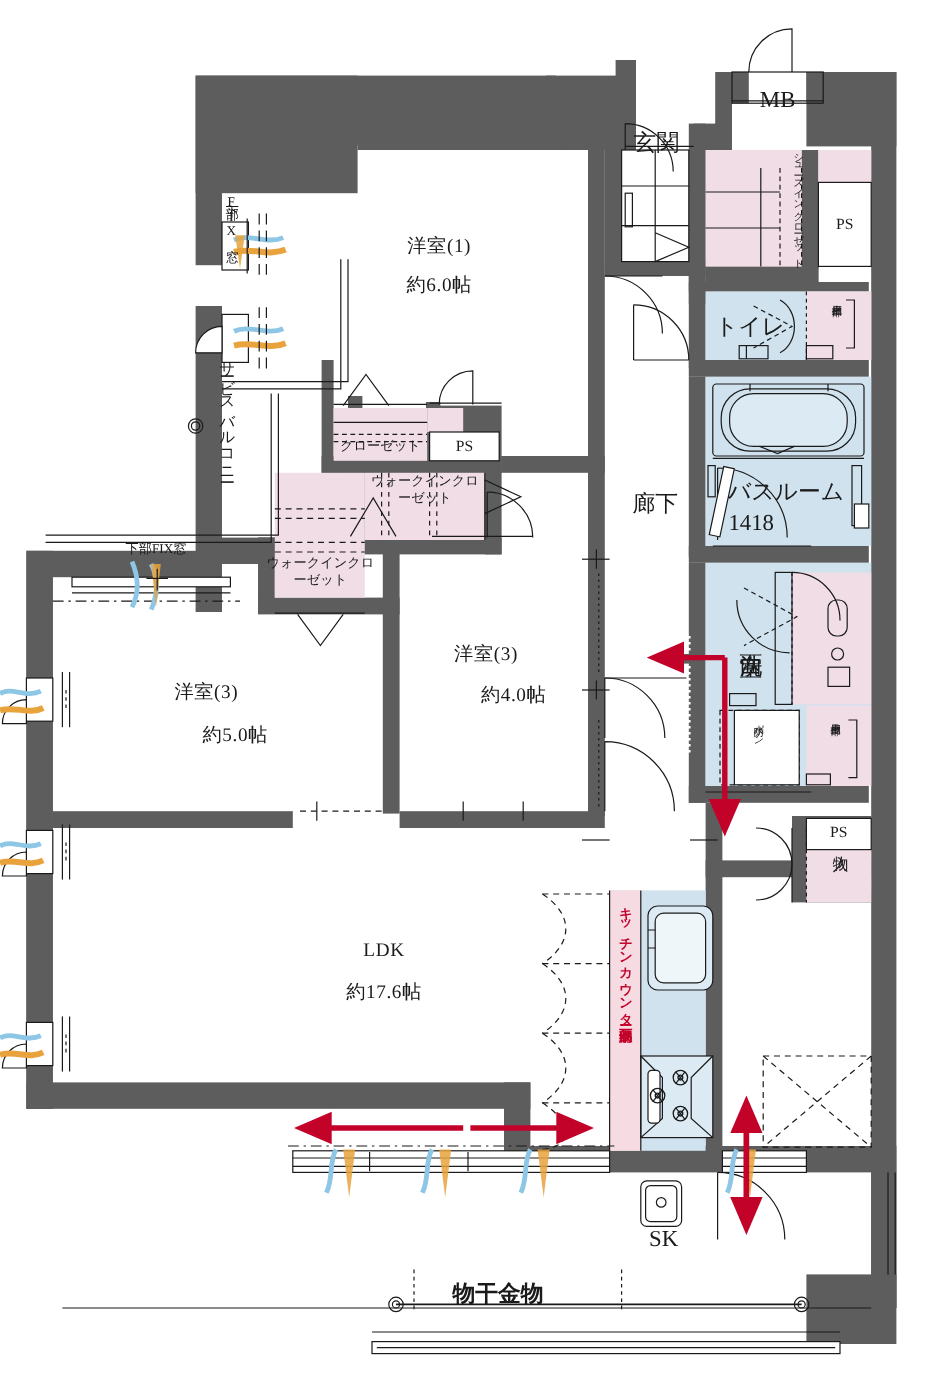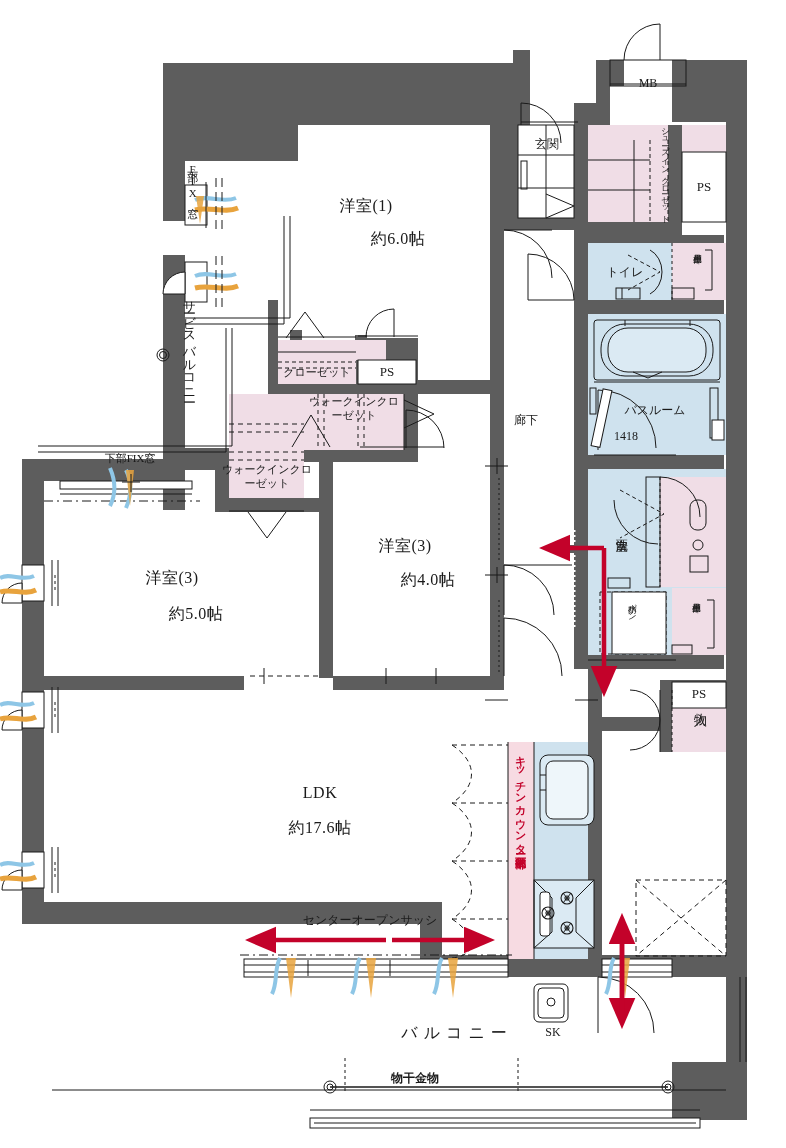--- a/index.html
+++ b/index.html
@@ -3,21 +3,21 @@
 <meta charset="utf-8">
 <style>
   html,body{margin:0;padding:0;background:#fff;}
   body{font-family:"Liberation Serif","DejaVu Serif",serif;}
   #plan{position:relative;width:786px;height:1148px;background:#ffffff;overflow:hidden;}
   svg{position:absolute;left:0;top:0;}
   .lbl{position:absolute;color:#1a1a1a;line-height:1.15;white-space:nowrap;}
   .ctr{transform:translate(-50%,-50%);text-align:center;}
   .vert{writing-mode:vertical-rl;text-orientation:upright;}
   .big{font-size:16px;letter-spacing:.5px;}
-  .mid{font-size:12px;}
+  .mid{font-size:19px;}
   .sm{font-size:13px;}
   .xs{font-size:11px;}
   .xxs{font-size:8.5px;line-height:1.05;}
   .red{color:#c3022a;}
   .latin{font-family:"Liberation Serif","DejaVu Serif",serif;}
 </style>
 </head>
 <body>
 
 <div id="plan">
@@ -467,55 +467,53 @@
 
     <path d="M386,940 L262,940" marker-end="url(#arrHead)"></path>
     <path d="M392,940 L478,940" marker-end="url(#arrHead)"></path>
 
     <path d="M622,930 L622,1012" marker-end="url(#arrHead)"></path>
     <path d="M622,1012 L622,930" marker-end="url(#arrHead)"></path>
   </g>
 </svg>
 
 <div class="lbl ctr big" style="left:366px;top:206px;">洋室(1)</div>
-<div class="lbl ctr big" style="left:366px;top:239px;margin-left:32px;">約6.0帖</div>
+<div class="lbl ctr big" style="left:366px;top:239px;">約6.0帖</div>
 
 <div class="lbl ctr big" style="left:172px;top:578px;">洋室(3)</div>
 <div class="lbl ctr big" style="left:172px;top:614px;margin-left:24px;">約5.0帖</div>
 
 <div class="lbl ctr big" style="left:405px;top:546px;">洋室(3)</div>
 <div class="lbl ctr big" style="left:405px;top:580px;margin-left:23px;">約4.0帖</div>
 
 <div class="lbl ctr big latin" style="left:320px;top:793px;">LDK</div>
 <div class="lbl ctr big" style="left:320px;top:828px;text-align:right;">約17.6帖</div>
 
-<div class="lbl ctr mid" style="left:547px;top:145px;text-align:center;">玄関</div>
-<div class="lbl ctr mid" style="left:526px;top:421px;">廊下</div>
+<div class="lbl ctr mid" style="left:547px;top:120px;text-align:center;">玄関</div>
+<div class="lbl ctr mid" style="left:546px;top:421px;">廊下</div>
 <div class="lbl ctr mid" style="left:625px;top:273px;">トイレ</div>
 <div class="lbl ctr mid" style="left:655px;top:411px;">バスルーム</div>
 <div class="lbl ctr mid latin" style="left:626px;top:437px;">1418</div>
 <div class="lbl vert mid" style="left:614px;top:530px;">洗面室</div>
 
-<div class="lbl ctr big" style="left:457px;top:1033px;letter-spacing:6px;">バルコニー</div>
 <div class="lbl vert sm" style="left:181px;top:292px;">サービスバルコニー</div>
 
 <div class="lbl vert xxs" style="left:598px;top:122px;width:72px;height:96px;letter-spacing:0px;">シューズインクローゼット</div>
 <div class="lbl ctr xs" style="left:317px;top:372px;">クローゼット</div>
 <div class="lbl ctr xs" style="left:354px;top:409px;line-height:1.25;white-space:normal;width:96px;">ウォークインクローゼット</div>
 <div class="lbl ctr xs" style="left:267px;top:477px;line-height:1.25;white-space:normal;width:92px;">ウォークインクローゼット</div>
 <div class="lbl vert sm" style="left:692px;top:703px;">物入</div>
 <div class="lbl vert xxs" style="left:693px;top:248px;height:50px;">上部吊戸棚</div>
 <div class="lbl vert xxs" style="left:692px;top:597px;height:52px;">上部吊戸棚</div>
 <div class="lbl vert xxs" style="left:628px;top:598px;height:50px;">防水パン</div>
 <div class="lbl vert xs red" style="left:514px;top:748px;height:200px;font-weight:bold;">キッチンカウンター下部収納</div>
 
 <div class="lbl ctr mid latin" style="left:648px;top:84px;">MB</div>
 <div class="lbl ctr sm latin" style="left:704px;top:187px;">PS</div>
 <div class="lbl ctr sm latin" style="left:387px;top:372px;">PS</div>
 <div class="lbl ctr sm latin" style="left:699px;top:694px;">PS</div>
 
 <div class="lbl vert xs" style="left:186px;top:163px;height:70px;">下部FIX窓</div>
 <div class="lbl ctr xs" style="left:130px;top:458px;">下部FIX窓</div>
-<div class="lbl ctr mid" style="left:370px;top:921px;">センターオープンサッシ</div>
 <div class="lbl ctr mid latin" style="left:553px;top:1033px;">SK</div>
 <div class="lbl ctr mid" style="left:415px;top:1079px;font-weight:bold;">物干金物</div>
 
 </div>
 
 </body></html>

